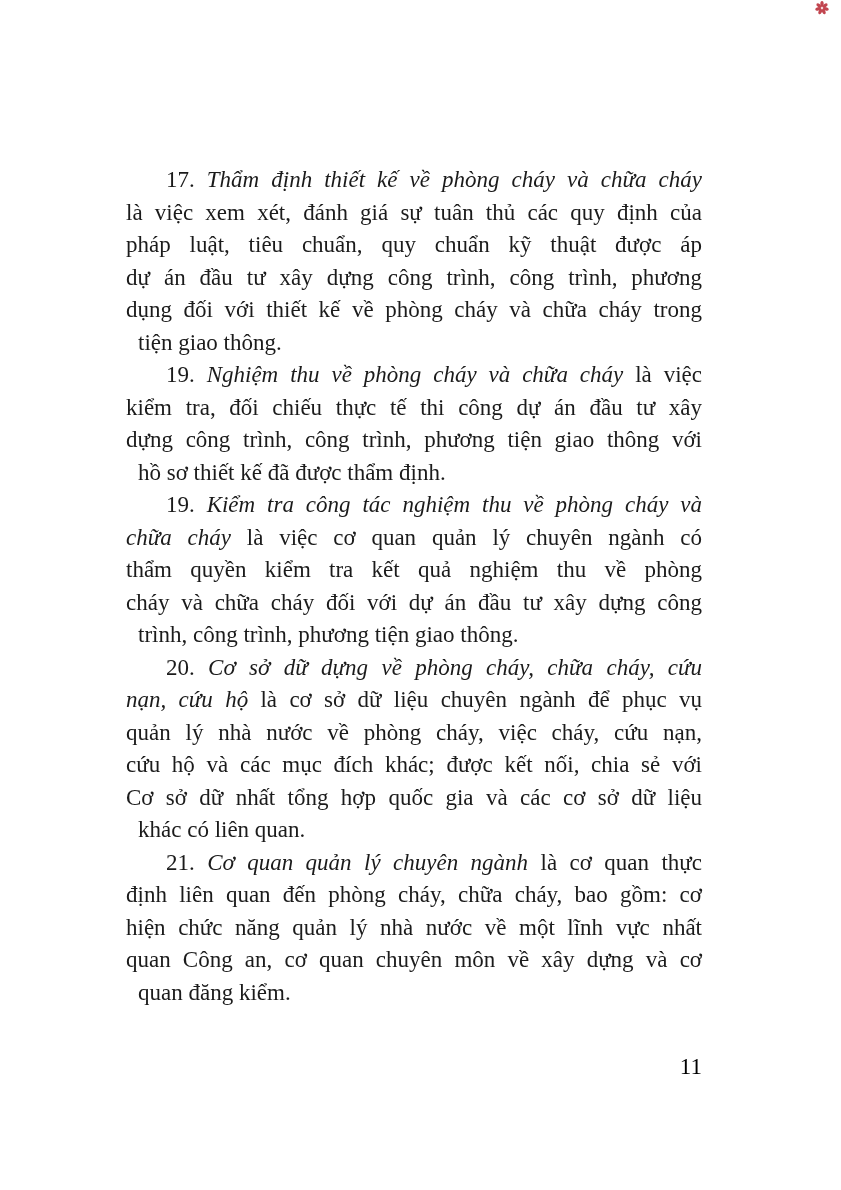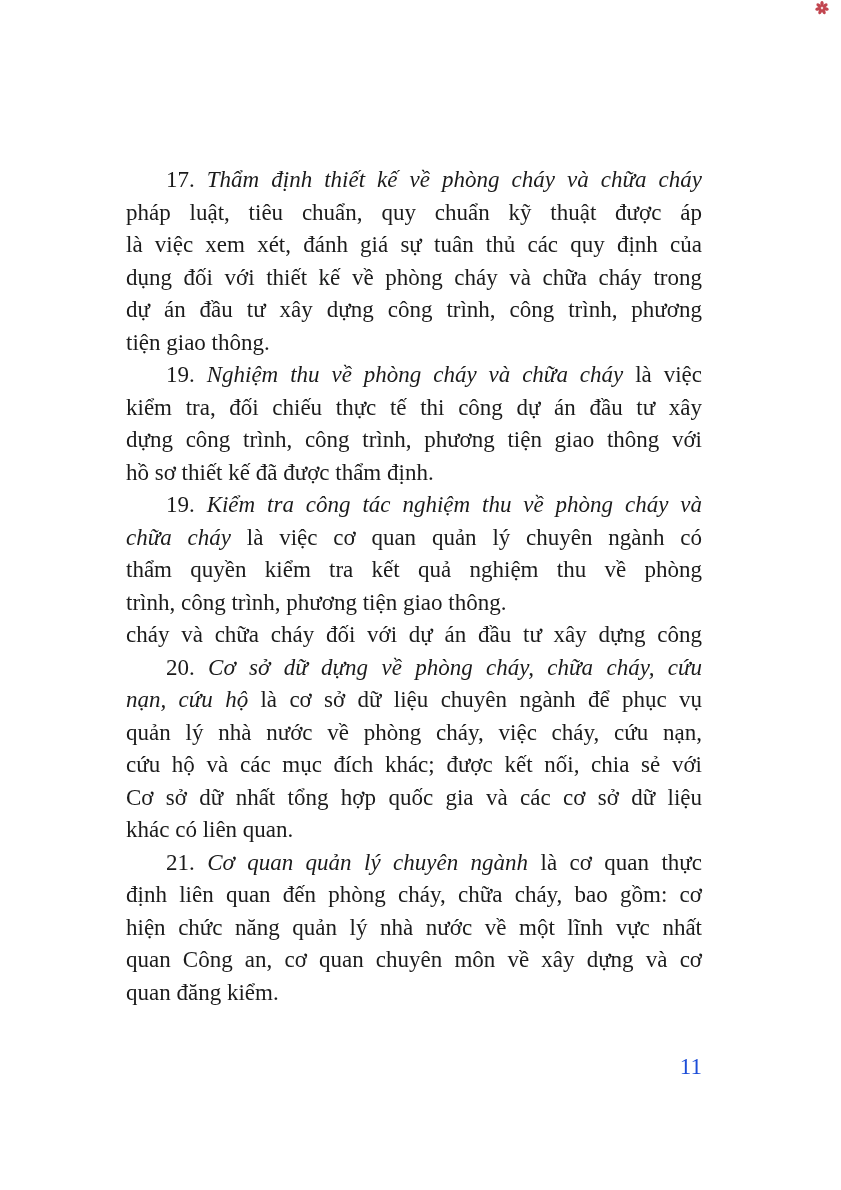--- a/index.html
+++ b/index.html
@@ -31,31 +31,31 @@
     width: 576px;
   }
   .paragraph { margin: 0; padding: 0; }
   .line {
     font-size: 23px;
     line-height: 32.5px;
     text-align: justify;
     text-align-last: justify;
   }
   .line.indent { text-indent: 40px; }
-  .line.last { text-align-last: left; }
+  .line.last { text-align-last: left; margin-left: 12px; }
   .line em { font-style: italic; }
   .page-number {
     position: absolute;
     top: 1052px;
     left: 126px;
     width: 576px;
     text-align: right;
     font-size: 23px;
     line-height: 30px;
-    color: #1d4ed8;
+    color: #000000;
   }
 </style>
 </head>
 <body>
 
 <div class="page">
 
   <svg class="ornament" viewBox="0 0 24 24" aria-hidden="true">
     <g fill="#c2454f">
       <ellipse cx="12" cy="5.2" rx="2.9" ry="5.0"></ellipse>
@@ -65,38 +65,38 @@
       <ellipse cx="12" cy="5.2" rx="2.9" ry="5.0" transform="rotate(205.6 12 12)"></ellipse>
       <ellipse cx="12" cy="5.2" rx="2.9" ry="5.0" transform="rotate(257 12 12)"></ellipse>
       <ellipse cx="12" cy="5.2" rx="2.9" ry="5.0" transform="rotate(308.4 12 12)"></ellipse>
     </g>
     <circle cx="12" cy="12" r="1.6" fill="#f3c6c9"></circle>
   </svg>
 
   <main class="text-block">
       <div class="paragraph">
         <div class="line indent"><span>17. </span><em>Thẩm định thiết kế về phòng cháy và chữa cháy</em></div>
+        <div class="line"><span>là việc xem xét, đánh giá sự tuân thủ các quy định của</span></div>
         <div class="line"><span>pháp luật, tiêu chuẩn, quy chuẩn kỹ thuật được áp</span></div>
-        <div class="line"><span>là việc xem xét, đánh giá sự tuân thủ các quy định của</span></div>
+        <div class="line"><span>dự án đầu tư xây dựng công trình, công trình, phương</span></div>
         <div class="line"><span>dụng đối với thiết kế về phòng cháy và chữa cháy trong</span></div>
-        <div class="line"><span>dự án đầu tư xây dựng công trình, công trình, phương</span></div>
         <div class="line last"><span>tiện giao thông.</span></div>
       </div>
       <div class="paragraph">
         <div class="line indent"><span>19. </span><em>Nghiệm thu về phòng cháy và chữa cháy</em><span> là việc</span></div>
         <div class="line"><span>kiểm tra, đối chiếu thực tế thi công dự án đầu tư xây</span></div>
         <div class="line"><span>dựng công trình, công trình, phương tiện giao thông với</span></div>
         <div class="line last"><span>hồ sơ thiết kế đã được thẩm định.</span></div>
       </div>
       <div class="paragraph">
         <div class="line indent"><span>19. </span><em>Kiểm tra công tác nghiệm thu về phòng cháy và</em></div>
         <div class="line"><em>chữa cháy</em><span> là việc cơ quan quản lý chuyên ngành có</span></div>
         <div class="line"><span>thẩm quyền kiểm tra kết quả nghiệm thu về phòng</span></div>
+        <div class="line"><span>cháy và chữa cháy đối với dự án đầu tư xây dựng công</span></div>
         <div class="line last"><span>trình, công trình, phương tiện giao thông.</span></div>
-        <div class="line"><span>cháy và chữa cháy đối với dự án đầu tư xây dựng công</span></div>
       </div>
       <div class="paragraph">
         <div class="line indent"><span>20. </span><em>Cơ sở dữ dựng về phòng cháy, chữa cháy, cứu</em></div>
         <div class="line"><em>nạn, cứu hộ</em><span> là cơ sở dữ liệu chuyên ngành để phục vụ</span></div>
         <div class="line"><span>quản lý nhà nước về phòng cháy, việc cháy, cứu nạn,</span></div>
         <div class="line"><span>cứu hộ và các mục đích khác; được kết nối, chia sẻ với</span></div>
         <div class="line"><span>Cơ sở dữ nhất tổng hợp quốc gia và các cơ sở dữ liệu</span></div>
         <div class="line last"><span>khác có liên quan.</span></div>
       </div>
       <div class="paragraph">

